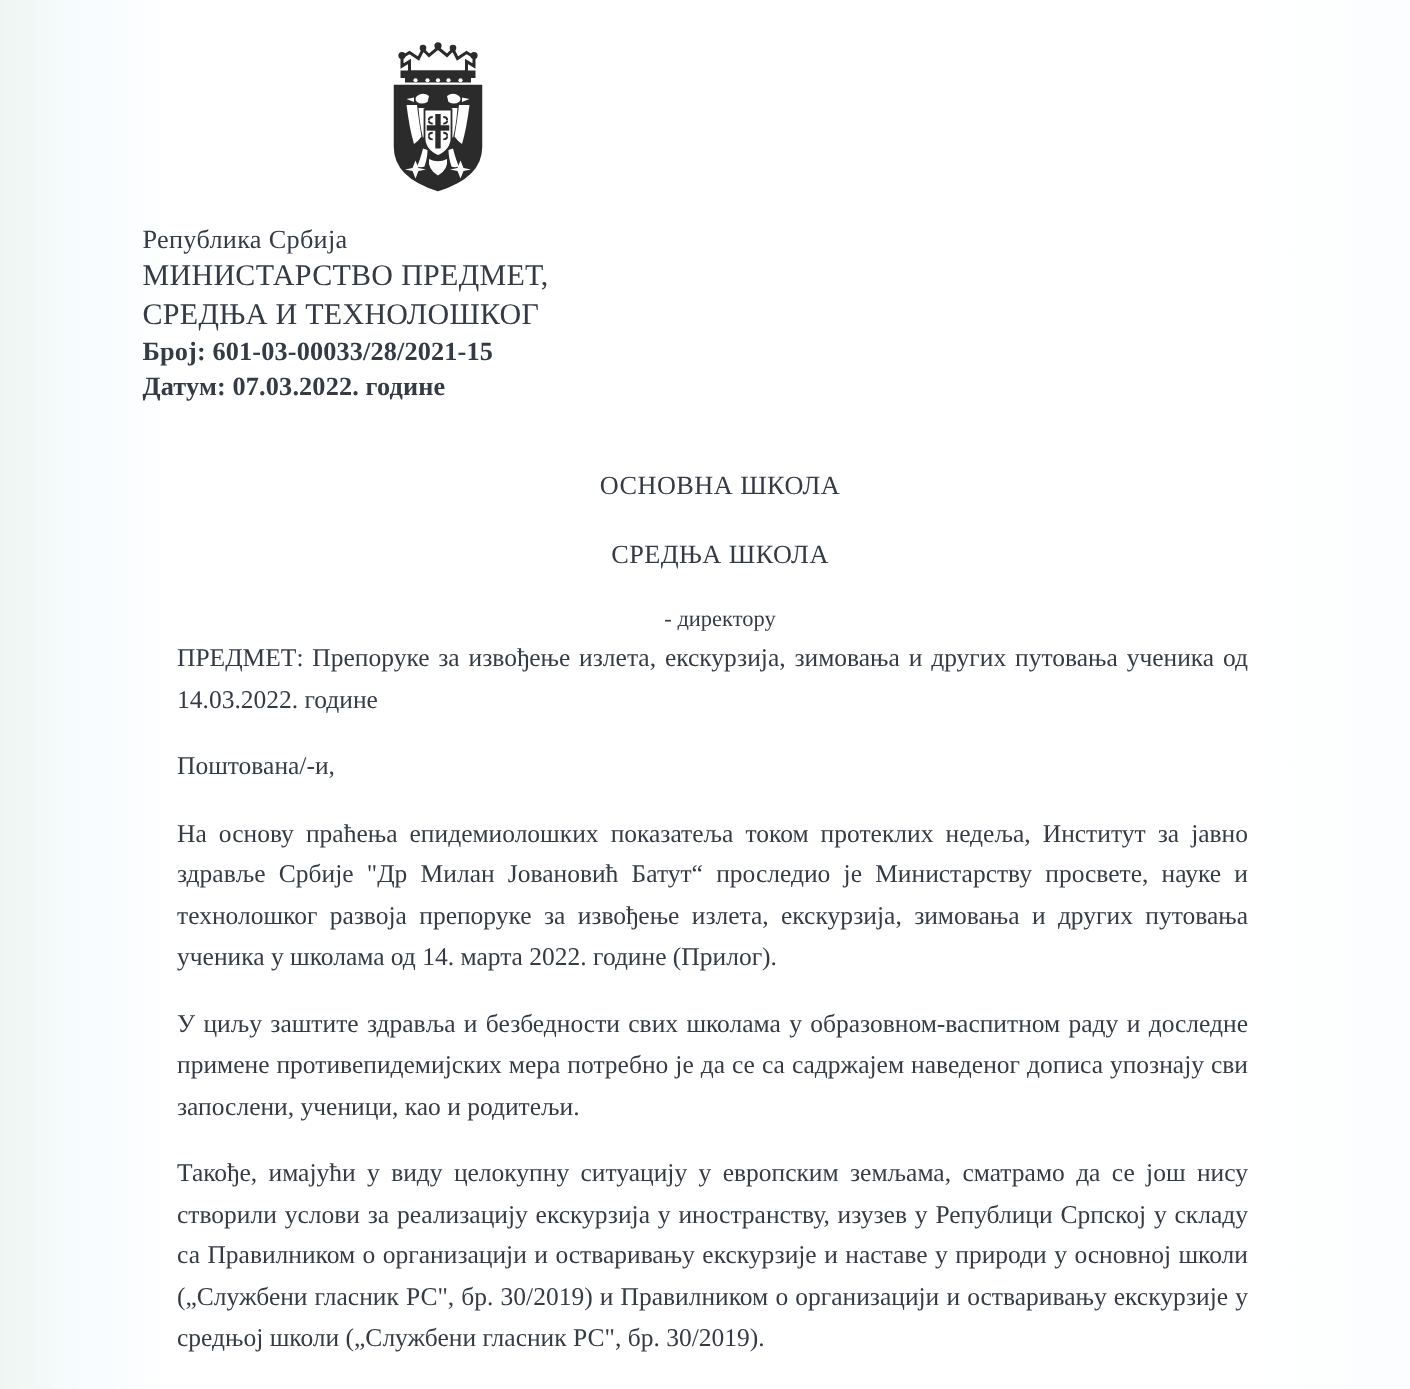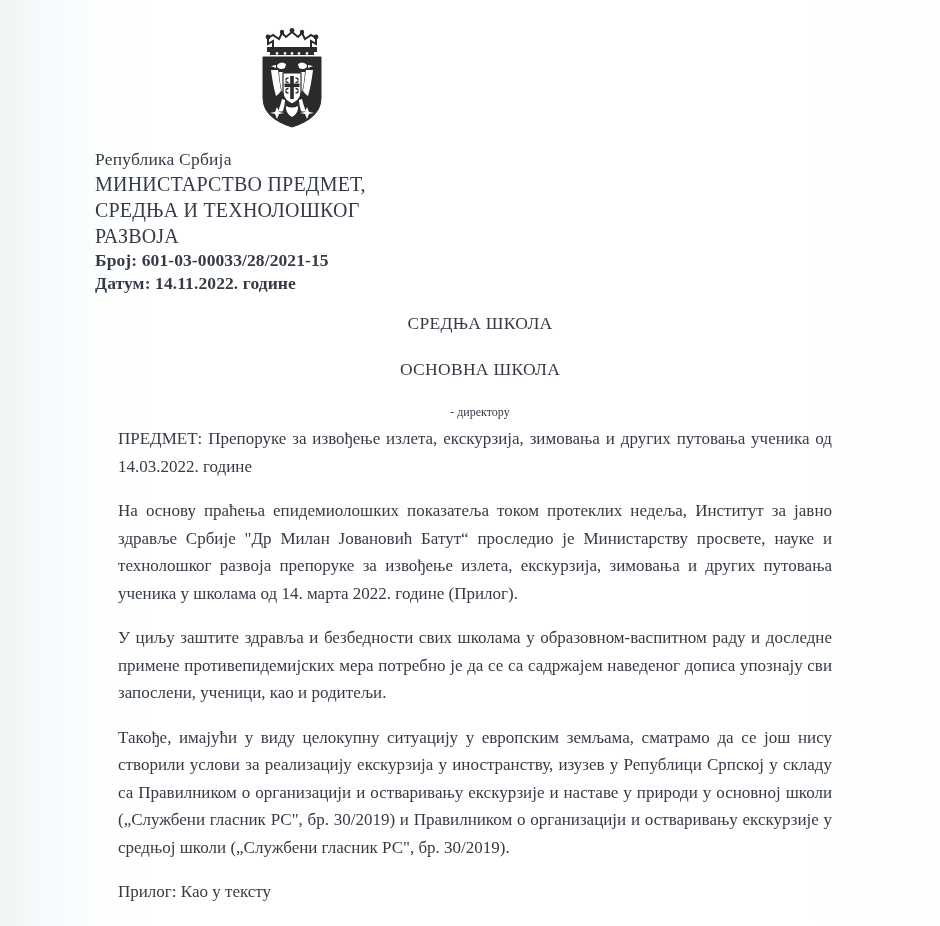--- a/index.html
+++ b/index.html
@@ -87,21 +87,21 @@
     top: 313px;
     width: 400px;
     text-align: center;
   }
   .rec-primary {
     font-size: 17.5px;
     letter-spacing: 0.3px;
     margin-bottom: 25px;
   }
   .rec-role {
-    font-size: 12px;
+    font-size: 15px;
   }
 
   
   .body-text {
     position: absolute;
     left: 118px;
     top: 425px;
     width: 714px;
   }
   .para {
@@ -173,34 +173,34 @@
         <path d="M42.5 62.5 q-2.6 0 -2.6 2 M42.5 66.9 q-2.6 0 -2.6 -2" stroke="#2b2b2b" stroke-width="1.3" fill="none"></path>
         <path d="M49.5 62.5 q2.6 0 2.6 2 M49.5 66.9 q2.6 0 2.6 -2" stroke="#2b2b2b" stroke-width="1.3" fill="none"></path>
       </g>
     </svg>
   </div>
 
   <div class="letterhead">
     <div class="lh-republic">Република Србија</div>
     <div class="lh-ministry">МИНИСТАРСТВО ПРЕДМЕТ,</div>
     <div class="lh-ministry">СРЕДЊА И ТЕХНОЛОШКОГ</div>
-    <div class="lh-ministry">РАЗВОЈА</div>
     <div class="lh-line">Број: 601-03-00033/28/2021-15</div>
-    <div class="lh-line">Датум: 14.11.2022. године</div>
+    <div class="lh-line">Датум: 07.03.2022. године</div>
   </div>
 
   <div class="recipient">
+    <div class="rec-primary">ОСНОВНА ШКОЛА</div>
     <div class="rec-primary">СРЕДЊА ШКОЛА</div>
-    <div class="rec-primary">ОСНОВНА ШКОЛА</div>
     <div class="rec-role">- директору</div>
   </div>
 
   <div class="body-text">
     <p class="para">ПРЕДМЕТ: Препоруке за извођење излета, екскурзија, зимовања и других путовања ученика од 14.03.2022. године</p>
 
+    <p class="para nofill">Поштована/-и,</p>
 
     <p class="para">На основу праћења епидемиолошких показатеља током протеклих недеља, Институт за јавно здравље Србије "Др Милан Јовановић Батут“ проследио је Министарству просвете, науке и технолошког развоја препоруке за извођење излета, екскурзија, зимовања и других путовања ученика у школама од 14. марта 2022. године (Прилог).</p>
 
     <p class="para">У циљу заштите здравља и безбедности свих школама у образовном-васпитном раду и доследне примене противепидемијских мера потребно је да се са садржајем наведеног дописа упознају сви запослени, ученици, као и родитељи.</p>
 
     <p class="para">Такође, имајући у виду целокупну ситуацију у европским земљама, сматрамо да се још нису створили услови за реализацију екскурзија у иностранству, изузев у Републици Српској у складу са Правилником о организацији и остваривању екскурзије и наставе у природи у основној школи („Службени гласник РС", бр. 30/2019) и Правилником о организацији и остваривању екскурзије у средњој школи („Службени гласник РС", бр. 30/2019).</p>
 
     <p class="para nofill">Прилог: Као у тексту</p>
 
   </div>

